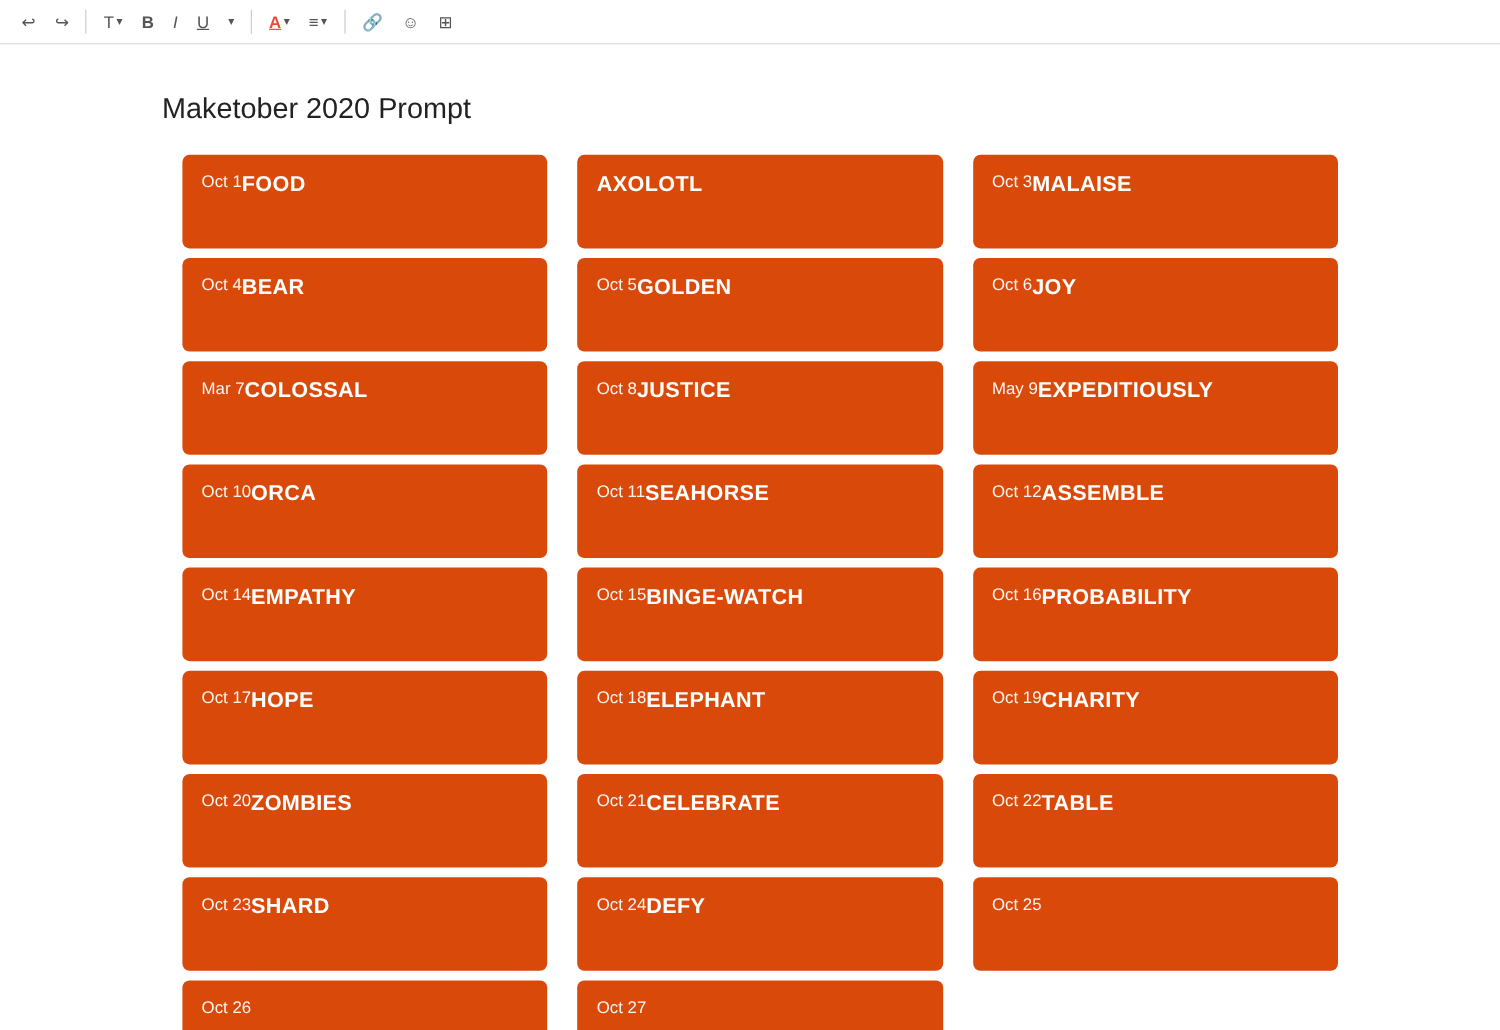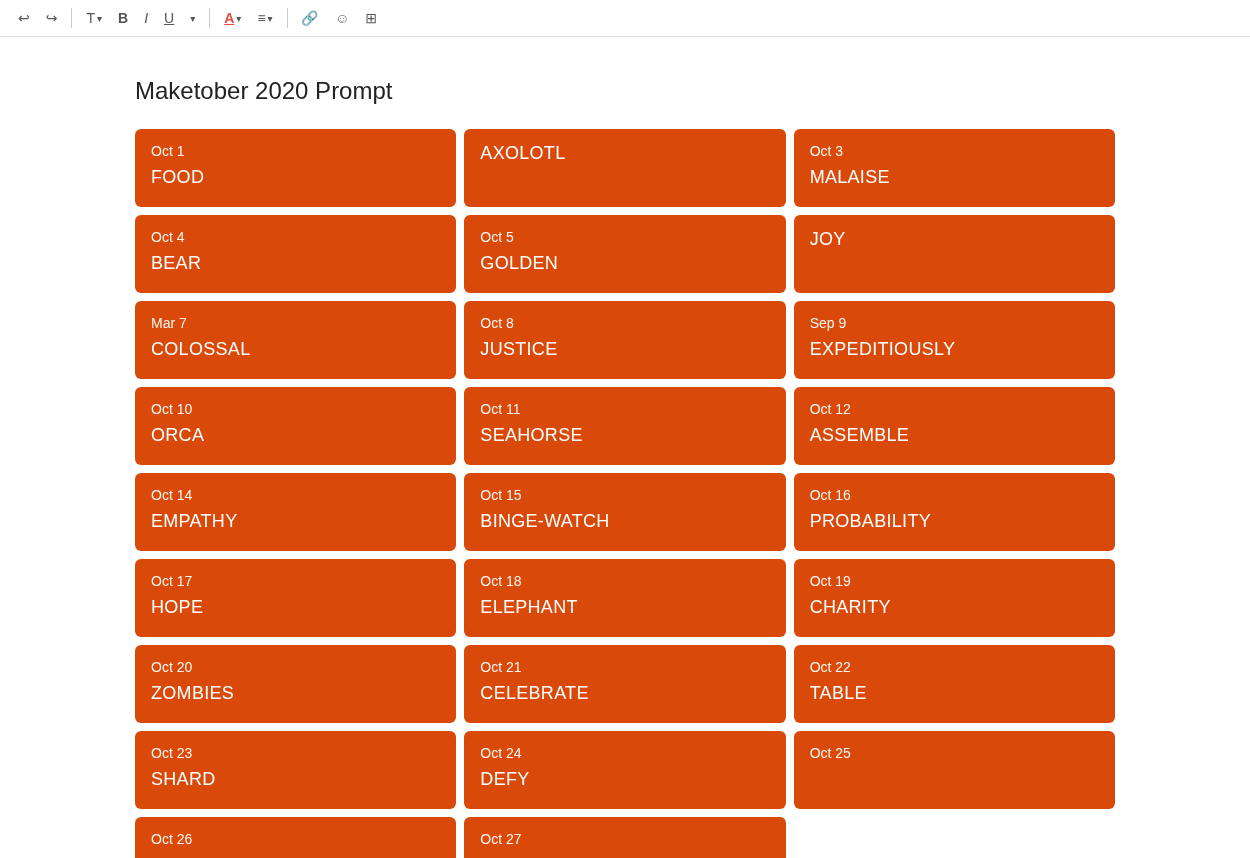--- a/index.html
+++ b/index.html
@@ -59,34 +59,35 @@
       gap: 8px;
     }
 
     .prompt-cell {
       background: #d94a0a;
       border-radius: 6px;
       padding: 14px 16px 14px 16px;
       color: #fff;
       min-height: 78px;
       display: flex;
-      flex-direction: column;
+      flex-direction: row;
       justify-content: flex-start;
+      margin-left: 17px;
     }
 
     .cell-date {
       font-size: 14px;
       font-weight: normal;
       margin-bottom: 8px;
       opacity: 0.95;
     }
 
     .cell-prompt {
       font-size: 18px;
-      font-weight: normal;
+      font-weight: bold;
       letter-spacing: 0.3px;
     }
   </style>
 </head>
 <body>
 
 <div class="toolbar">
   <button class="toolbar-btn">↩</button>
   <button class="toolbar-btn">↪</button>
   <div class="toolbar-separator"></div>
@@ -139,32 +140,33 @@
       </div>
       <div class="prompt-cell">
         <div class="cell-date">Oct 4</div>
         <div class="cell-prompt">BEAR</div>
       </div>
       <div class="prompt-cell">
         <div class="cell-date">Oct 5</div>
         <div class="cell-prompt">GOLDEN</div>
       </div>
       <div class="prompt-cell">
+        <div class="cell-date">Oct 6</div>
         <div class="cell-prompt">JOY</div>
       </div>
       <div class="prompt-cell">
         <div class="cell-date">Mar 7</div>
         <div class="cell-prompt">COLOSSAL</div>
       </div>
       <div class="prompt-cell">
         <div class="cell-date">Oct 8</div>
         <div class="cell-prompt">JUSTICE</div>
       </div>
       <div class="prompt-cell">
-        <div class="cell-date">Sep 9</div>
+        <div class="cell-date">May 9</div>
         <div class="cell-prompt">EXPEDITIOUSLY</div>
       </div>
       <div class="prompt-cell">
         <div class="cell-date">Oct 10</div>
         <div class="cell-prompt">ORCA</div>
       </div>
       <div class="prompt-cell">
         <div class="cell-date">Oct 11</div>
         <div class="cell-prompt">SEAHORSE</div>
       </div>

